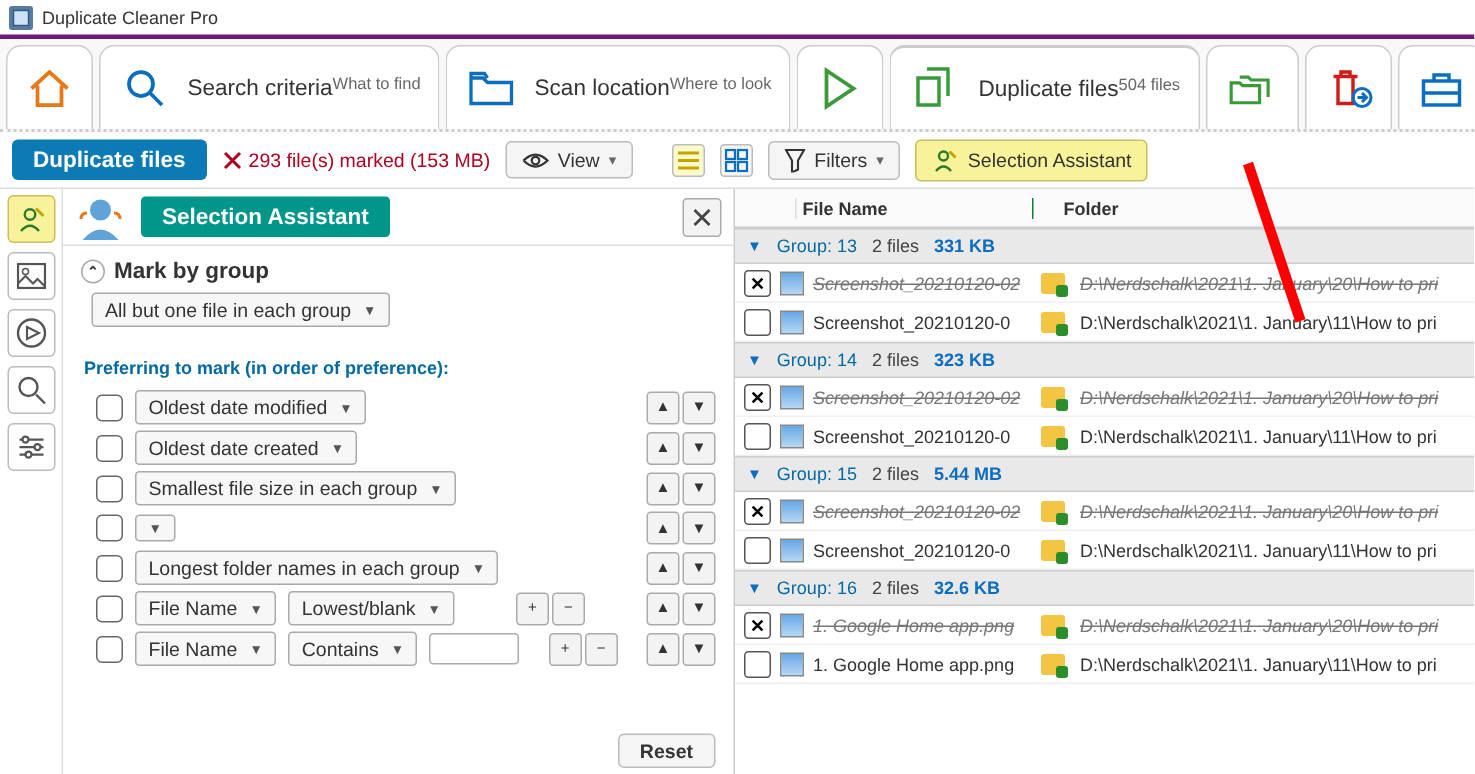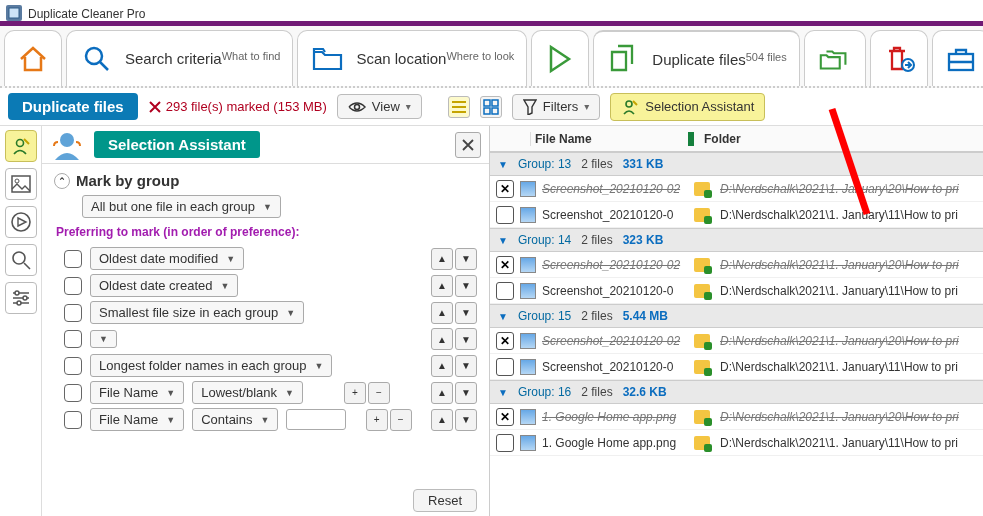--- a/index.html
+++ b/index.html
@@ -1,19 +1,19 @@
 <!DOCTYPE html>
 <html><head>
   <meta charset="utf-8">
   <style>
     * { box-sizing: border-box; margin: 0; padding: 0; font-family: 'Segoe UI', Arial, sans-serif; }
     body { width: 983px; height: 516px; background: #fff; overflow: hidden; font-size: 13px; color: #333; }
 
     
-    .titlebar { height: 26px; background: #fff; display: flex; align-items: flex-end; padding: 0 6px; border-bottom: 5px solid #701a75; }
+    .titlebar { height: 26px; background: #fff; display: flex; align-items: center; padding: 0 6px; border-bottom: 3px solid #701a75; }
     .titlebar .appicon { width: 16px; height: 16px; background: #5a7ba0; border-radius: 2px; margin-right: 6px; display:flex; align-items:center; justify-content:center;}
     .titlebar .title { font-size: 12px; color: #333; }
 
     
     .tabs { height: 62px; background: #f8f8f8; border-bottom: 2px dotted #ccc; display: flex; align-items: stretch; padding: 4px 4px 0 4px; gap: 4px; }
     .tab { background: #fff; border: 1px solid #ccc; border-bottom: none; border-radius: 10px 10px 0 0; display: flex; align-items: center; padding: 0 12px; gap: 10px; cursor: pointer; }
     .tab.small { padding: 0 10px; }
     .tab.active { background: #fff; border-top: 2px solid #ccc; }
     .tab .ticon { width: 36px; height: 36px; display: flex; align-items: center; justify-content: center; }
     .tab .tcol { display: flex; flex-direction: row; }
@@ -42,33 +42,33 @@
     .panel { width: 448px; border-right:1px solid #ccc; display:flex; flex-direction:column; overflow:hidden;}
     .panel-head { height:38px; display:flex; align-items:center; padding:0 8px; gap:10px; border-bottom:1px solid #ddd;}
     .panel-head .avatar { width:34px; height:34px;}
     .panel-head .ptitle { background:#00968a; color:#fff; font-weight:bold; font-size:15px; padding:5px 14px; border-radius:3px;}
     .panel-head .close { margin-left:auto; width:26px; height:26px; border:1px solid #aaa; border-radius:3px; display:flex; align-items:center; justify-content:center; cursor:pointer; background:#f3f3f3;}
     .panel-body { padding:8px 12px; overflow-y:auto; flex:1;}
     .section-h { display:flex; align-items:center; gap:6px; font-weight:bold; font-size:15px; color:#333; margin-bottom:6px;}
     .section-h .caret { width:16px; height:16px; border:1px solid #aaa; border-radius:8px; display:flex; align-items:center; justify-content:center; font-size:9px; cursor:pointer;}
     .dropdown { border:1px solid #aaa; background:#f7f7f7; padding:3px 8px; border-radius:3px; display:inline-flex; align-items:center; gap:8px; cursor:pointer; font-size:13px;}
     .dropdown .tri { font-size:9px; color:#555;}
-    .pref-label { font-weight:bold; font-size:12px; color:#a21caf; margin:7px 0 8px 2px;}
+    .pref-label { font-weight:bold; font-size:12px; color:#0369a1; margin:20px 0 8px 2px;}
     .rule-row { display:flex; align-items:center; gap:8px; margin:4px 0 4px 10px;}
     .cb { width:18px; height:18px; border:1.5px solid #666; border-radius:4px; background:#fff; cursor:pointer; flex-shrink:0;}
     .arrbtns { display:flex; gap:2px; margin-left:auto;}
     .abtn { width:22px; height:22px; border:1px solid #aaa; background:#f3f3f3; border-radius:3px; display:flex; align-items:center; justify-content:center; font-size:10px; cursor:pointer;}
     .pmbtns { display:flex; gap:2px;}
     .combo-row .dropdown { min-width:auto;}
-    .reset-row { display:flex; justify-content:flex-end; padding:6px 12px 4px 0;}
+    .reset-row { display:flex; justify-content:flex-end; padding:6px 12px 4px 0;font-weight:bold;}
 
     
     .filepane { flex:1; display:flex; flex-direction:column; overflow:hidden;}
     .colhead { height:26px; display:flex; align-items:center; border-bottom:1px solid #ccc; background:#fafafa; font-size:12px; color:#333; font-weight:bold;}
-    .colhead .c1 { width:40px;} .colhead .c2 { width:158px; padding-left:4px; border-left:1px solid #ddd;} .colhead .c3 { flex:1; padding-left:10px; border-left:6px solid #15803d;}
+    .colhead .c1 { width:40px;} .colhead .c2 { width:158px; padding-left:4px; border-left:1px solid #ddd;} .colhead .c3 { flex:1; padding-left:20px; border-left:1px solid #15803d;}
     .filelist { flex:1; overflow-y:auto;}
     .grouphdr { background:#e9e9e9; border-top:1px solid #ccc; border-bottom:1px solid #ccc; height:24px; display:flex; align-items:center; padding:0 8px; gap:10px; font-size:12px;}
     .grouphdr .gtri { color:#0b6dbf; font-size:10px;}
     .grouphdr .glabel { color:#0369a1;}
     .grouphdr .gfiles { color:#444;}
     .grouphdr .gsize { color:#0b6dbf; font-weight:bold;}
     .filerow { height:26px; display:flex; align-items:center; padding:0 6px; gap:6px; font-size:12px; color:#333; border-bottom:1px solid #f0f0f0;}
     .filerow .mk { width:18px; height:18px; border:1.5px solid #555; border-radius:3px; display:flex; align-items:center; justify-content:center; background:#fff; cursor:pointer;}
     .filerow .mk.x { color:#000; font-weight:bold;}
     .filerow .thumb { width:16px; height:16px; background:linear-gradient(#67a8e6,#b5d7f5); border:1px solid #888;}
@@ -270,21 +270,21 @@
         <svg width="12" height="12" viewBox="0 0 12 12">
             <path d="M1 1 L11 11 M11 1 L1 11" stroke="#444" stroke-width="1.8"></path>
           </svg>
       </div>
     </div>
     <div class="panel-body">
       <div class="section-h">
         <div class="caret">⌃</div>
         <span>Mark by group</span>
       </div>
-      <div style="margin-left:28px">
+      <div style="margin-left:7px">
         <div class="dropdown">
           <span>All but one file in each group</span>
             <span class="tri">▼</span>
         </div>
       </div>
       <div class="pref-label">Preferring to mark (in order of preference):</div>
 
       <div id="rules-container">
           <div class="rule-row">
             <div class="cb"></div>

